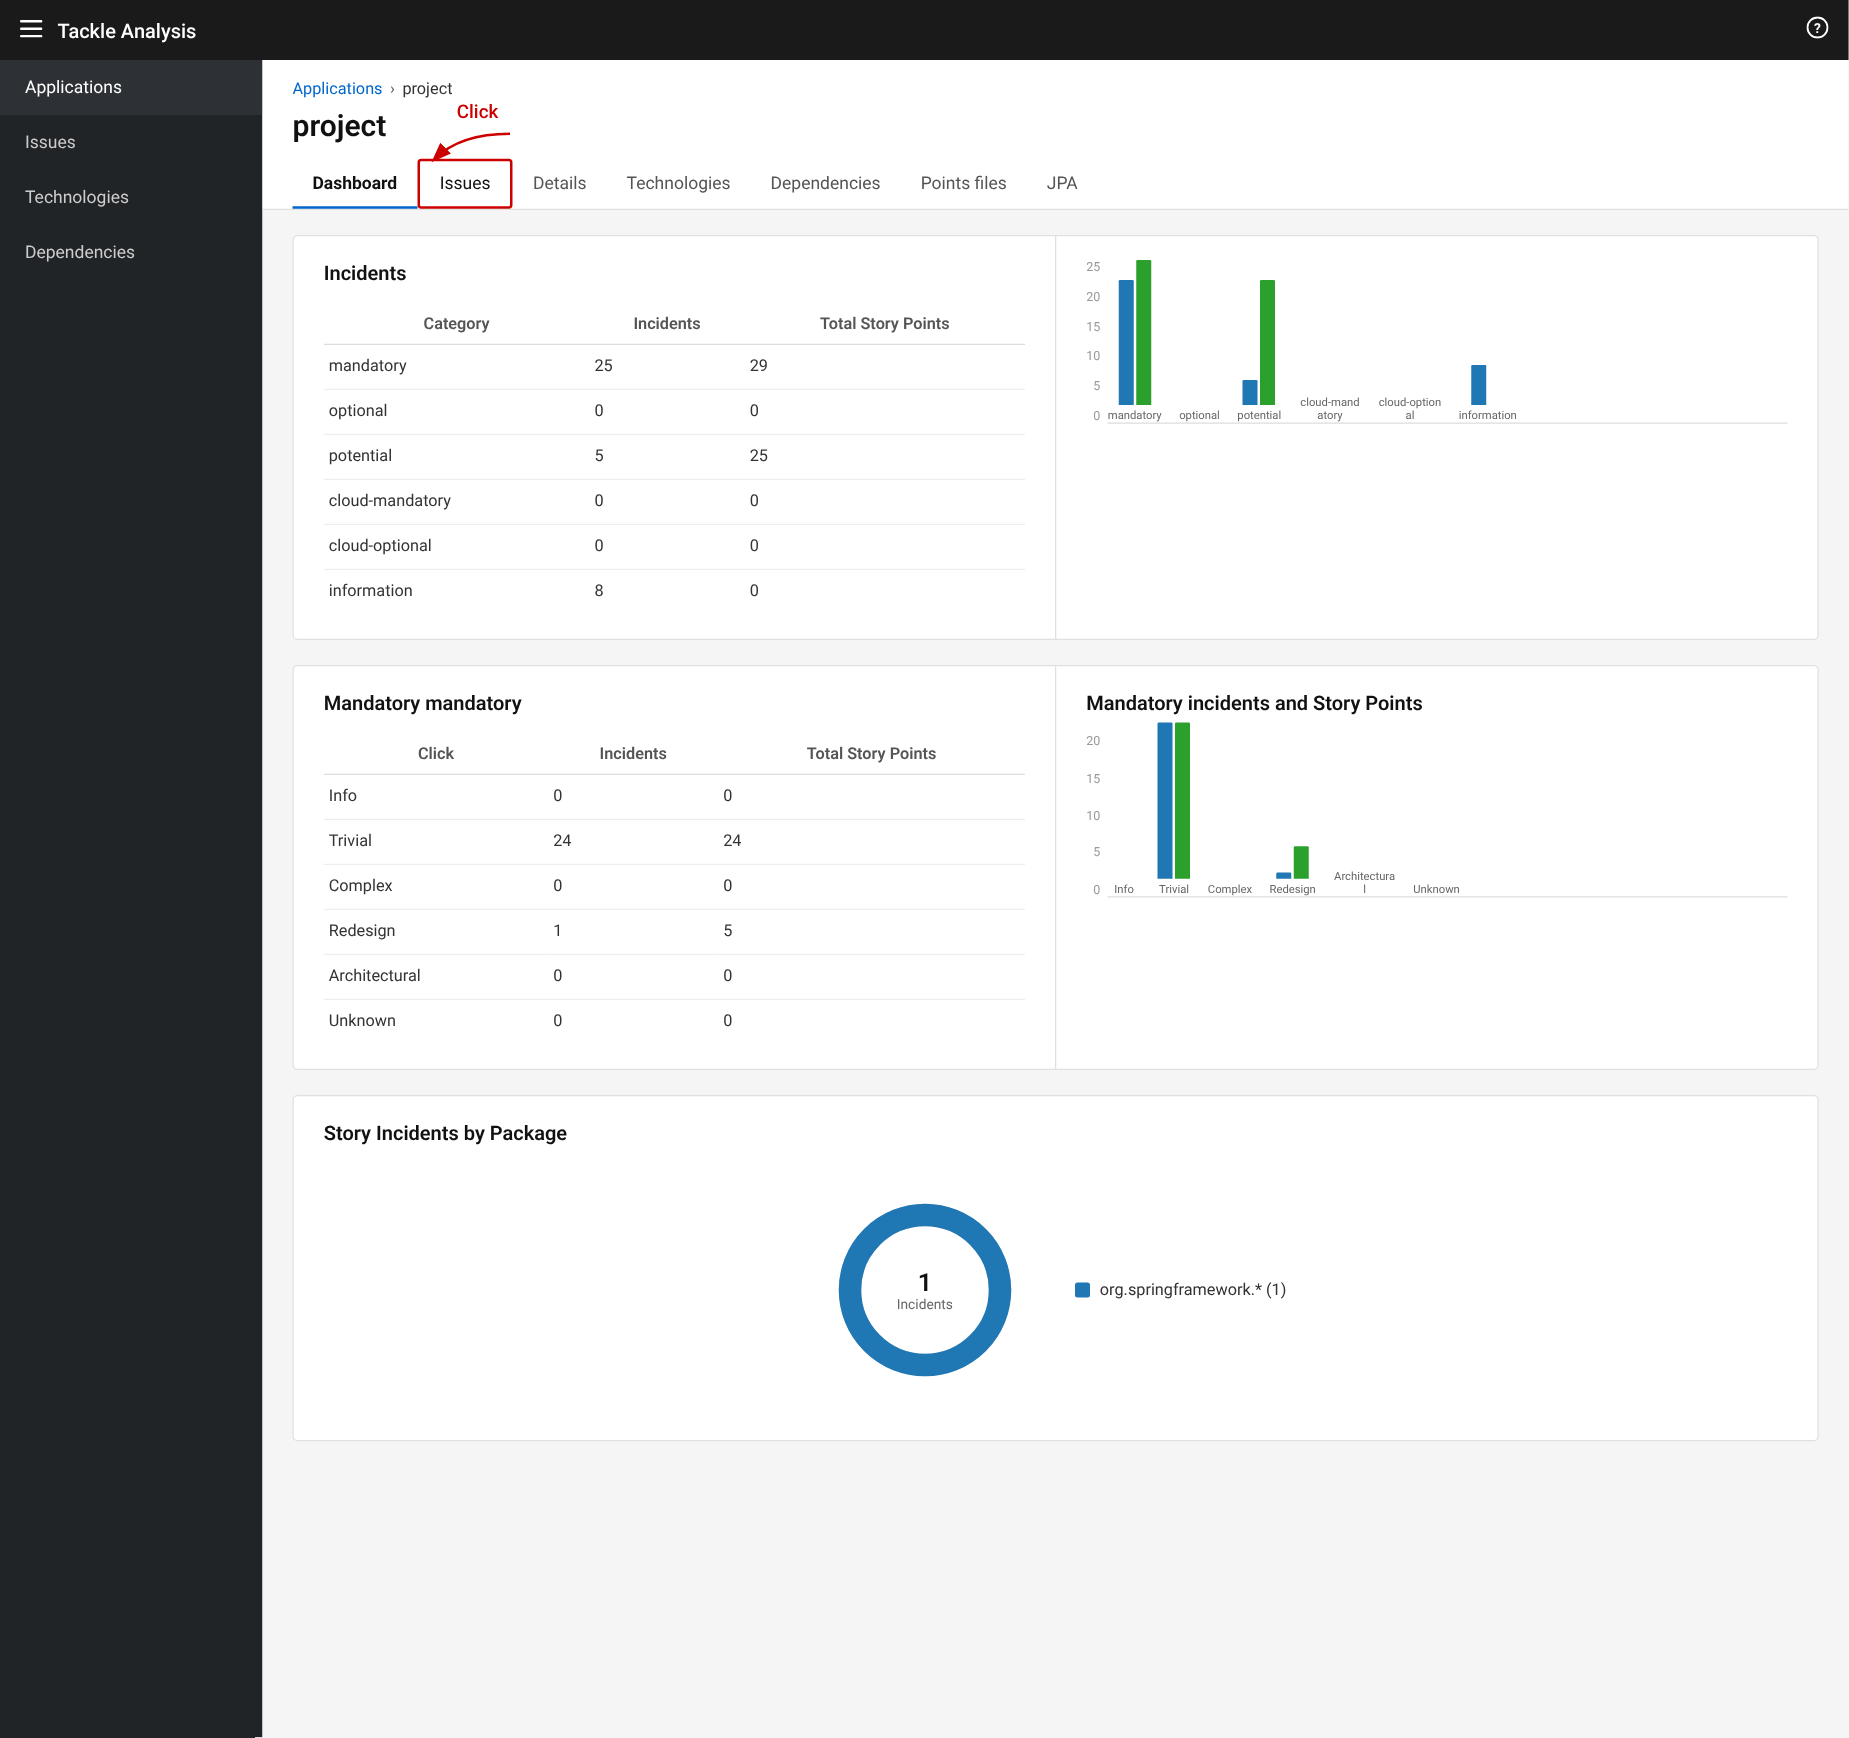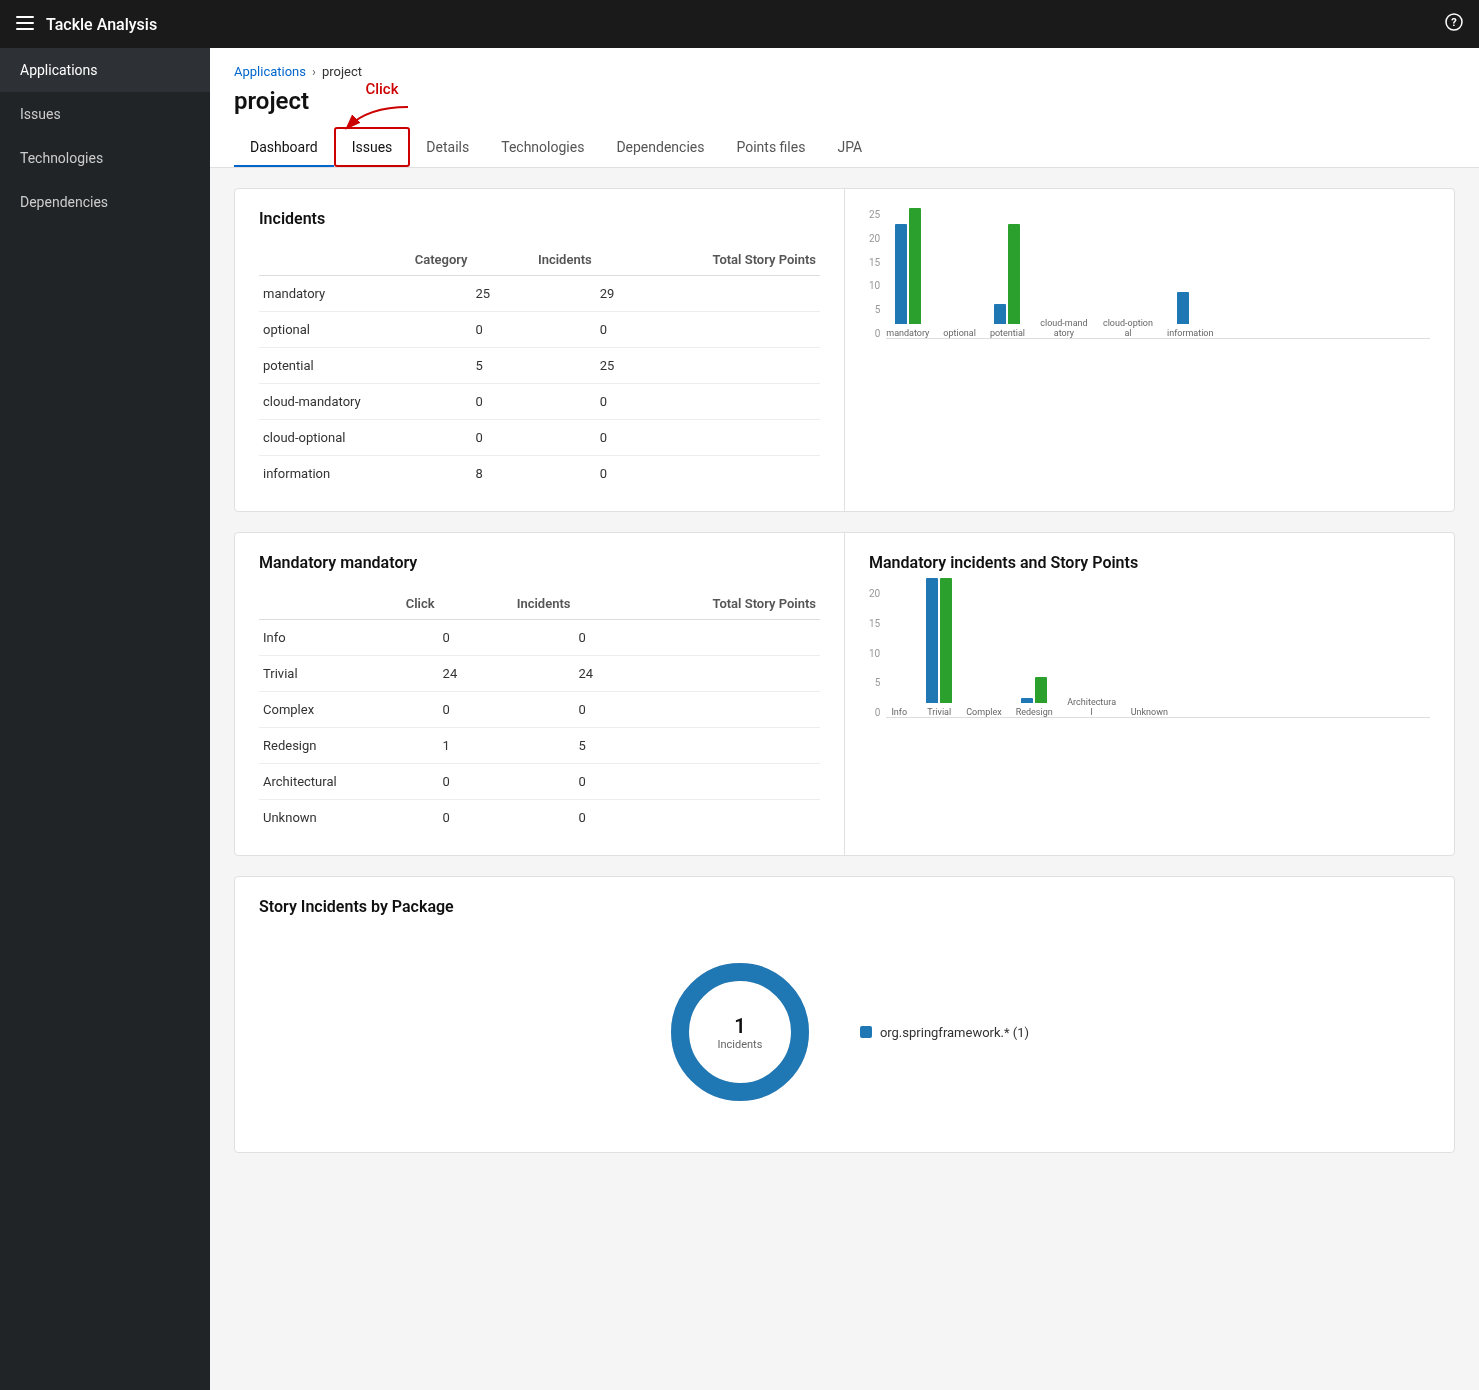--- a/index.html
+++ b/index.html
@@ -75,21 +75,21 @@
       padding: 10px 16px;
       font-size: 14px;
       color: #555;
       cursor: pointer;
       border-bottom: 2px solid transparent;
       transition: color 0.15s;
     }
     .tab.active {
       color: #111;
       border-bottom: 2px solid #0066cc;
-      font-weight: 400;
+      font-weight: 700;
     }
     .tab.highlighted {
       border: 2px solid #c00;
       border-radius: 3px;
       color: #111;
     }
 
     
     .content-body { padding: 20px 24px; }
 
@@ -110,21 +110,21 @@
       margin-bottom: 20px;
     }
     .section-left { flex: 1; padding: 20px 24px; border-right: 1px solid #e0e0e0; }
     .section-right { flex: 1; padding: 20px 24px; }
 
     .section-title { font-size: 16px; font-weight: 600; margin-bottom: 16px; color: #111; }
 
     
     .data-table { width: 100%; border-collapse: collapse; font-size: 13px; }
     .data-table th {
-      text-align: right;
+      text-align: center;
       padding: 8px 4px;
       color: #555;
       font-weight: 600;
       border-bottom: 1px solid #ddd;
     }
     .data-table td {
       padding: 10px 4px;
       color: #333;
       border-bottom: 1px solid #eee;
     }

